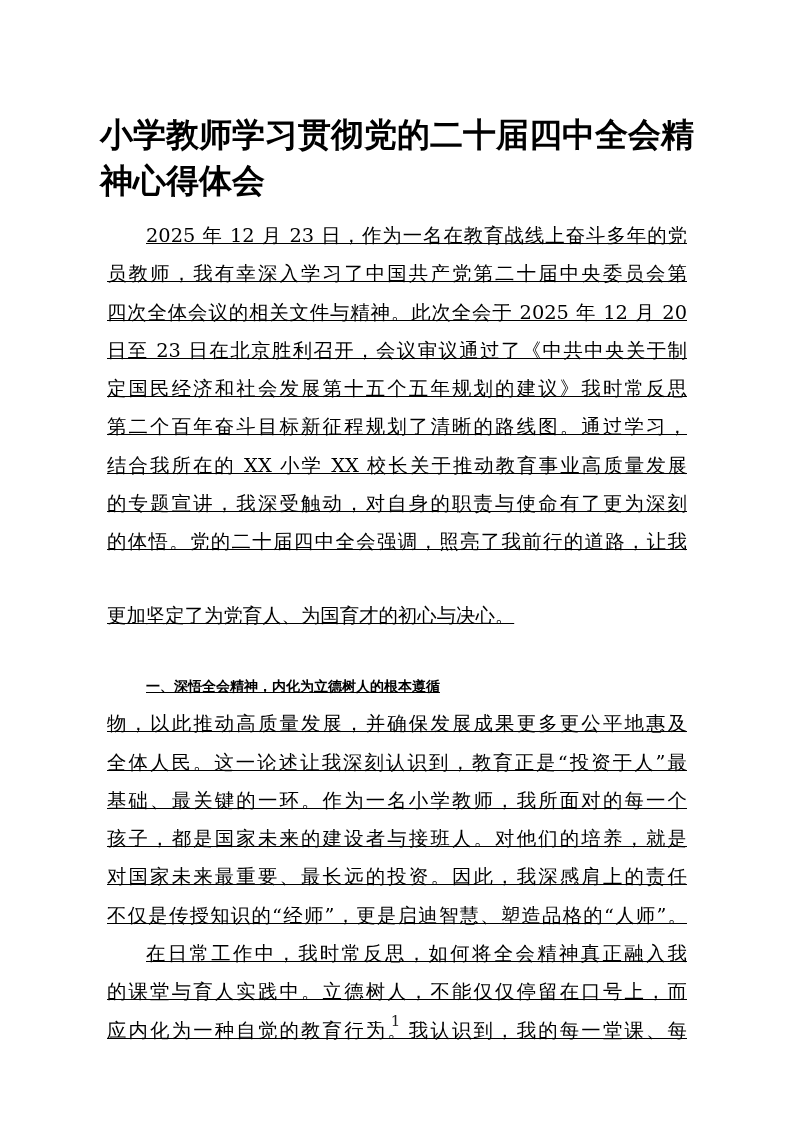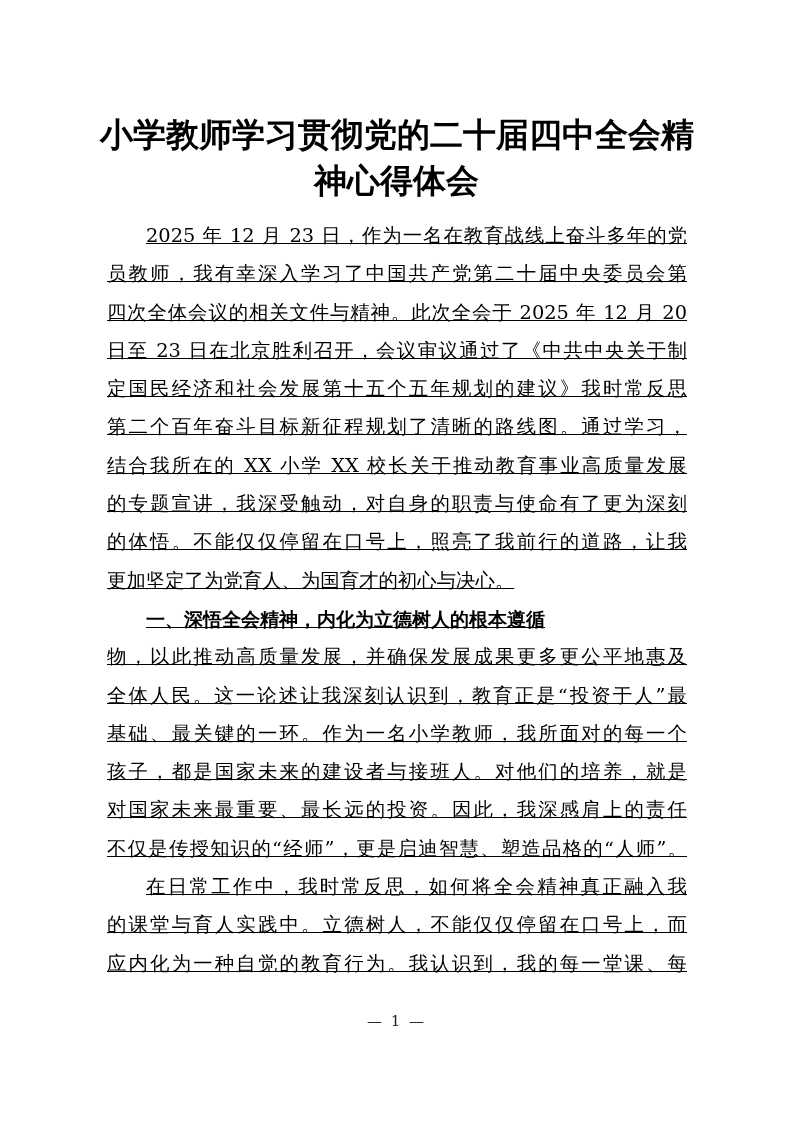--- a/index.html
+++ b/index.html
@@ -18,21 +18,21 @@
       position: absolute;
       left: 0; top: 0;
       width: 793px;
       height: 1122px;
       background: #ffffff;
     }
     .title {
       position: absolute;
       left: 100px;
       width: 593px;
-      text-align: center;
+      text-align: left;
       font-family: "DejaVu Sans", "Liberation Sans", sans-serif;
       font-weight: bold;
       font-size: 33px;
       line-height: 46px;
       letter-spacing: 0px;
       top: 112px;
     }
     .title .tline {
       display: block;
       white-space: nowrap;
@@ -49,30 +49,32 @@
     .line {
       display: block;
       height: 38.3px;
       line-height: 38.3px;
       white-space: nowrap;
       text-align: justify;
       text-align-last: justify;
     }
     .line.last {
       text-align-last: left;
+      margin-top: 35px;
     }
     .line.indent {
       padding-left: 39px;
     }
     .line.heading {
       font-family: "DejaVu Sans", "Liberation Sans", sans-serif;
       font-weight: bold;
-      font-size: 19px;
+      font-size: 14px;
       text-align-last: left;
       padding-left: 39px;
+      margin-top: 32px;
     }
     .pagenum {
       position: absolute;
       left: 0;
       width: 793px;
       top: 1012px;
       text-align: center;
       font-family: "DejaVu Serif", "Liberation Serif", serif;
       font-size: 15px;
       color: #222;
@@ -93,21 +95,21 @@
 
     <div>
       <span class="line indent">2025 年 12 月 23 日，作为一名在教育战线上奋斗多年的党</span>
       <span class="line">员教师，我有幸深入学习了中国共产党第二十届中央委员会第</span>
       <span class="line">四次全体会议的相关文件与精神。此次全会于 2025 年 12 月 20</span>
       <span class="line">日至 23 日在北京胜利召开，会议审议通过了《中共中央关于制</span>
       <span class="line">定国民经济和社会发展第十五个五年规划的建议》我时常反思</span>
       <span class="line">第二个百年奋斗目标新征程规划了清晰的路线图。通过学习，</span>
       <span class="line">结合我所在的 XX 小学 XX 校长关于推动教育事业高质量发展</span>
       <span class="line">的专题宣讲，我深受触动，对自身的职责与使命有了更为深刻</span>
-      <span class="line">的体悟。不能仅仅停留在口号上，照亮了我前行的道路，让我</span>
+      <span class="line">的体悟。党的二十届四中全会强调，照亮了我前行的道路，让我</span>
       <span class="line last">更加坚定了为党育人、为国育才的初心与决心。</span>
     </div>
 
     <div>
       <span class="line heading">一、深悟全会精神，内化为立德树人的根本遵循</span>
     </div>
 
     <div>
       <span class="line">物，以此推动高质量发展，并确保发展成果更多更公平地惠及</span>
       <span class="line">全体人民。这一论述让我深刻认识到，教育正是“投资于人”最</span>

